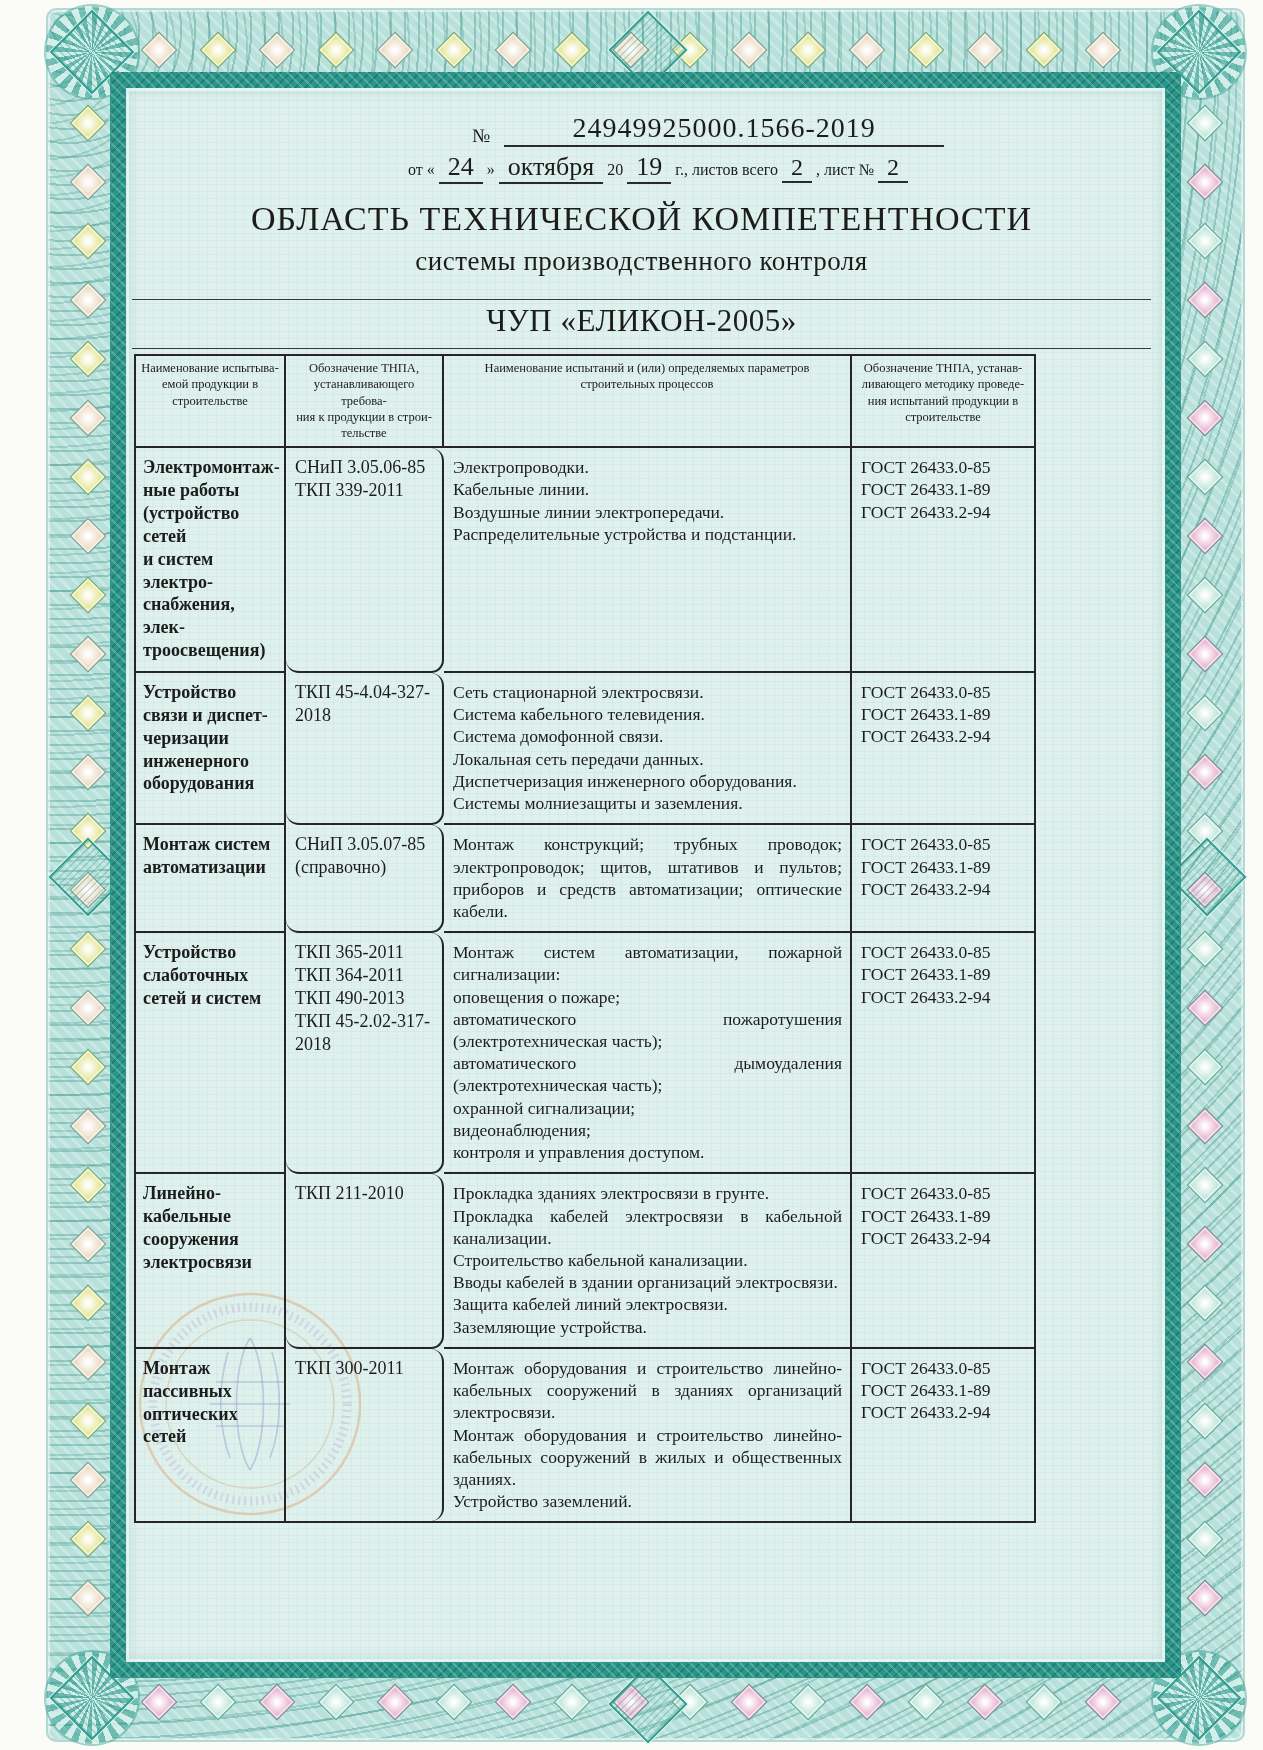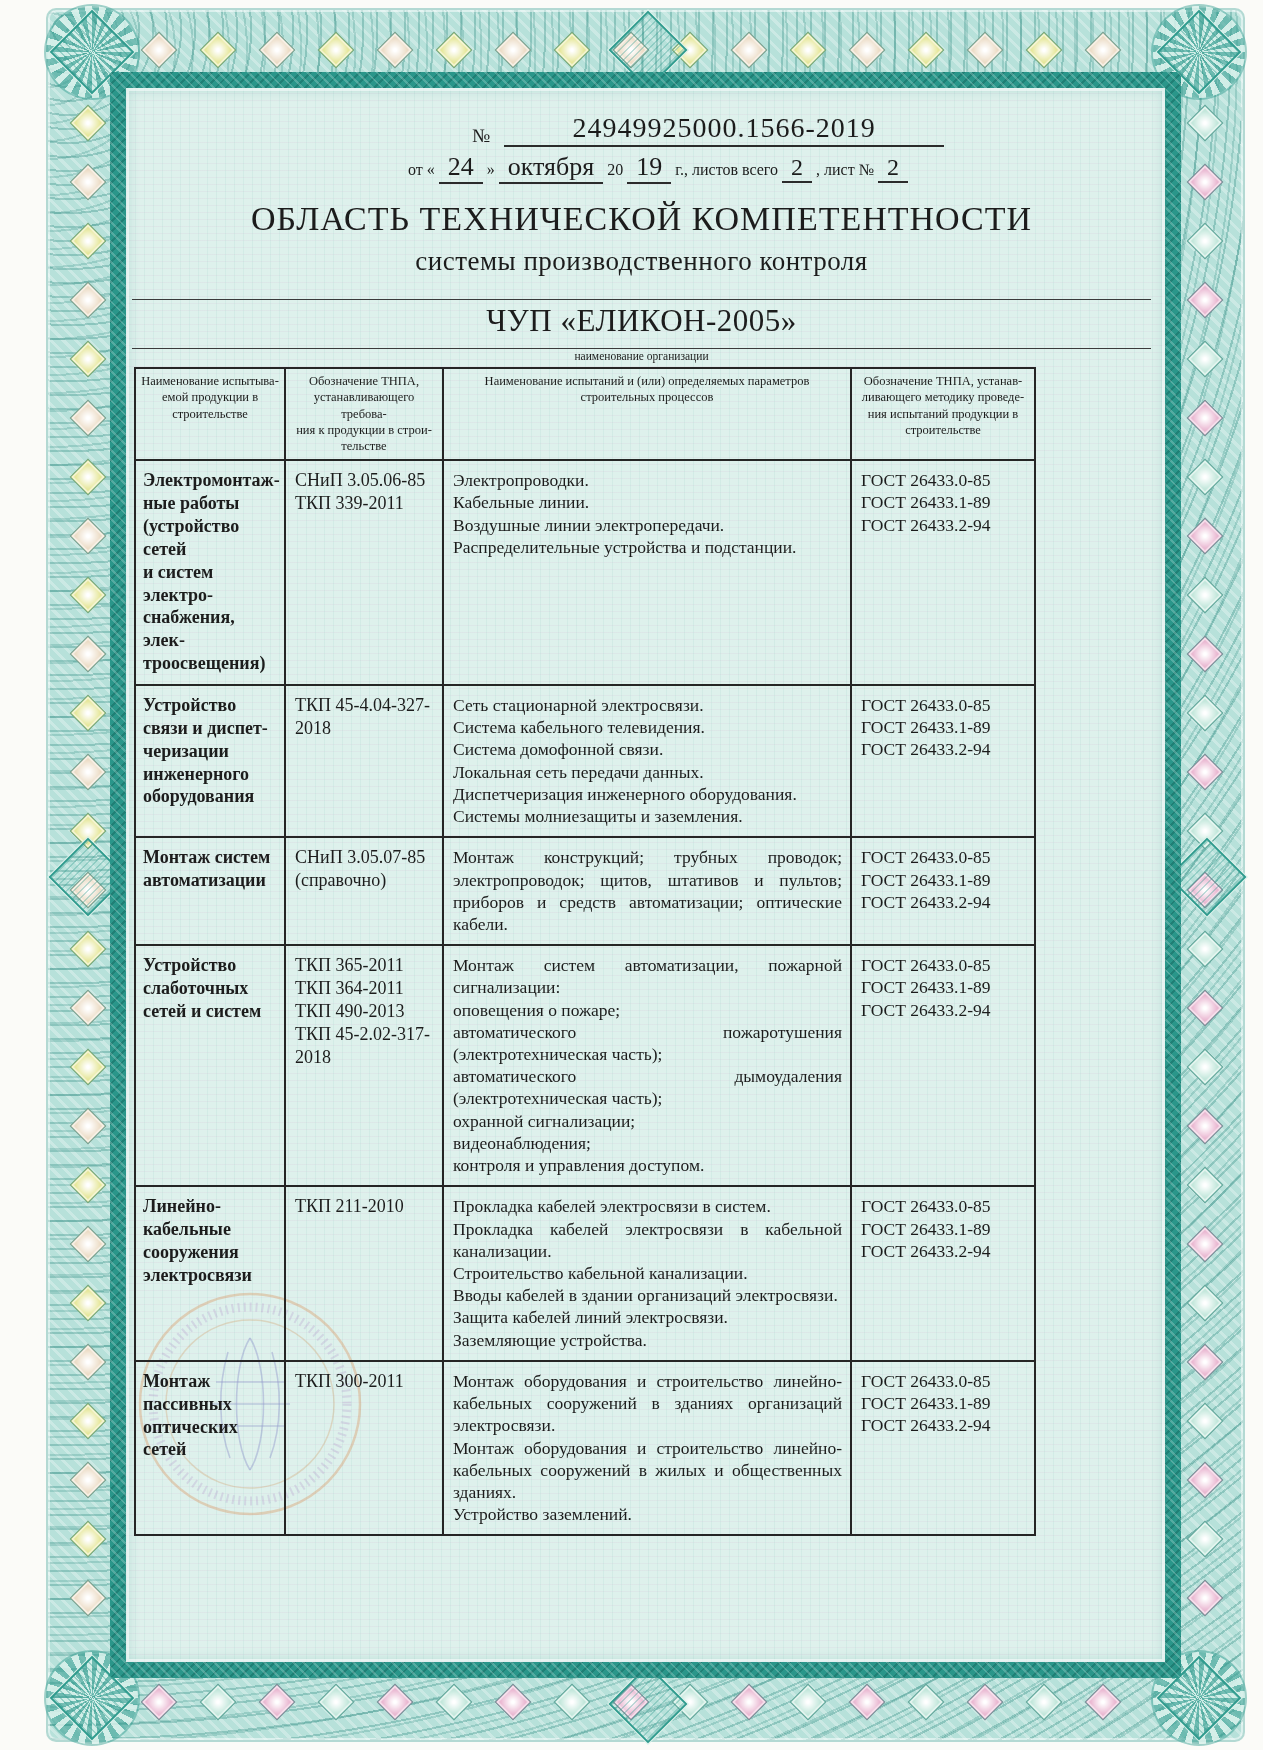--- a/index.html
+++ b/index.html
@@ -89,21 +89,21 @@
     margin-top:5px;margin-left:2px;width:898px;
     display:grid;grid-template-columns:150px 158px 408px 182px;
     border:2px solid #252525;background:transparent;
   }
   .ctable > div{border-right:2px solid #252525;border-bottom:2px solid #252525;}
   .ctable > div:nth-child(4n){border-right:none;}
   .ctable > div:nth-last-child(-n+4){border-bottom:none;}
   .hcell{font-size:12.5px;line-height:1.3;text-align:center;padding:4px 4px 5px;}
   .cell{padding:8px 8px 9px 9px;font-size:17.5px;line-height:1.27;}
   .cell.product{font-weight:bold;font-size:18px;padding-left:7px;}
-  .cell.tnpa{font-size:18px;}
+  .cell.tnpa{font-size:18px;border-radius:13px;}
   .cell .para{text-align:justify;}
   
   .spacer{height:296px;}
   .stamp{position:absolute;left:6px;top:1198px;z-index:1;opacity:.85;}
 </style>
 </head>
 <body>
 
 <div class="frame">
   <div id="decor">
@@ -238,21 +238,20 @@
           <span class="lbl">г., листов всего</span>
           <span class="uv small">2</span>
           <span class="lbl">, лист №</span>
           <span class="uv small">2</span>
         </div>
       </div>
 
       <div class="title">ОБЛАСТЬ ТЕХНИЧЕСКОЙ КОМПЕТЕНТНОСТИ</div>
       <div class="subtitle">системы производственного контроля</div>
       <div class="orgname">ЧУП «ЕЛИКОН-2005»</div>
-      <div class="orgcaption">наименование организации</div>
 
       <div class="ctable">
         <div class="hcell">
             <div class="ln">Наименование испытыва-</div>
             <div class="ln">емой продукции в</div>
             <div class="ln">строительстве</div>
           </div>
         <div class="hcell">
             <div class="ln">Обозначение ТНПА,</div>
             <div class="ln">устанавливающего требова-</div>
@@ -363,21 +362,21 @@
   <div class="cell product">
             <div class="ln">Линейно-</div>
             <div class="ln">кабельные</div>
             <div class="ln">сооружения</div>
             <div class="ln">электросвязи</div>
           </div>
   <div class="cell tnpa">
             <div class="ln">ТКП 211-2010</div>
           </div>
   <div class="cell tests">
-            <div class="para">Прокладка кабелей электросвязи в систем.</div>
+            <div class="para">Прокладка зданиях электросвязи в грунте.</div>
             <div class="para">Прокладка кабелей электросвязи в кабельной канализации.</div>
             <div class="para">Строительство кабельной канализации.</div>
             <div class="para">Вводы кабелей в здании организаций электросвязи.</div>
             <div class="para">Защита кабелей линий электросвязи.</div>
             <div class="para">Заземляющие устройства.</div>
           </div>
   <div class="cell methods">
             <div class="ln">ГОСТ 26433.0-85</div>
             <div class="ln">ГОСТ 26433.1-89</div>
             <div class="ln">ГОСТ 26433.2-94</div>

